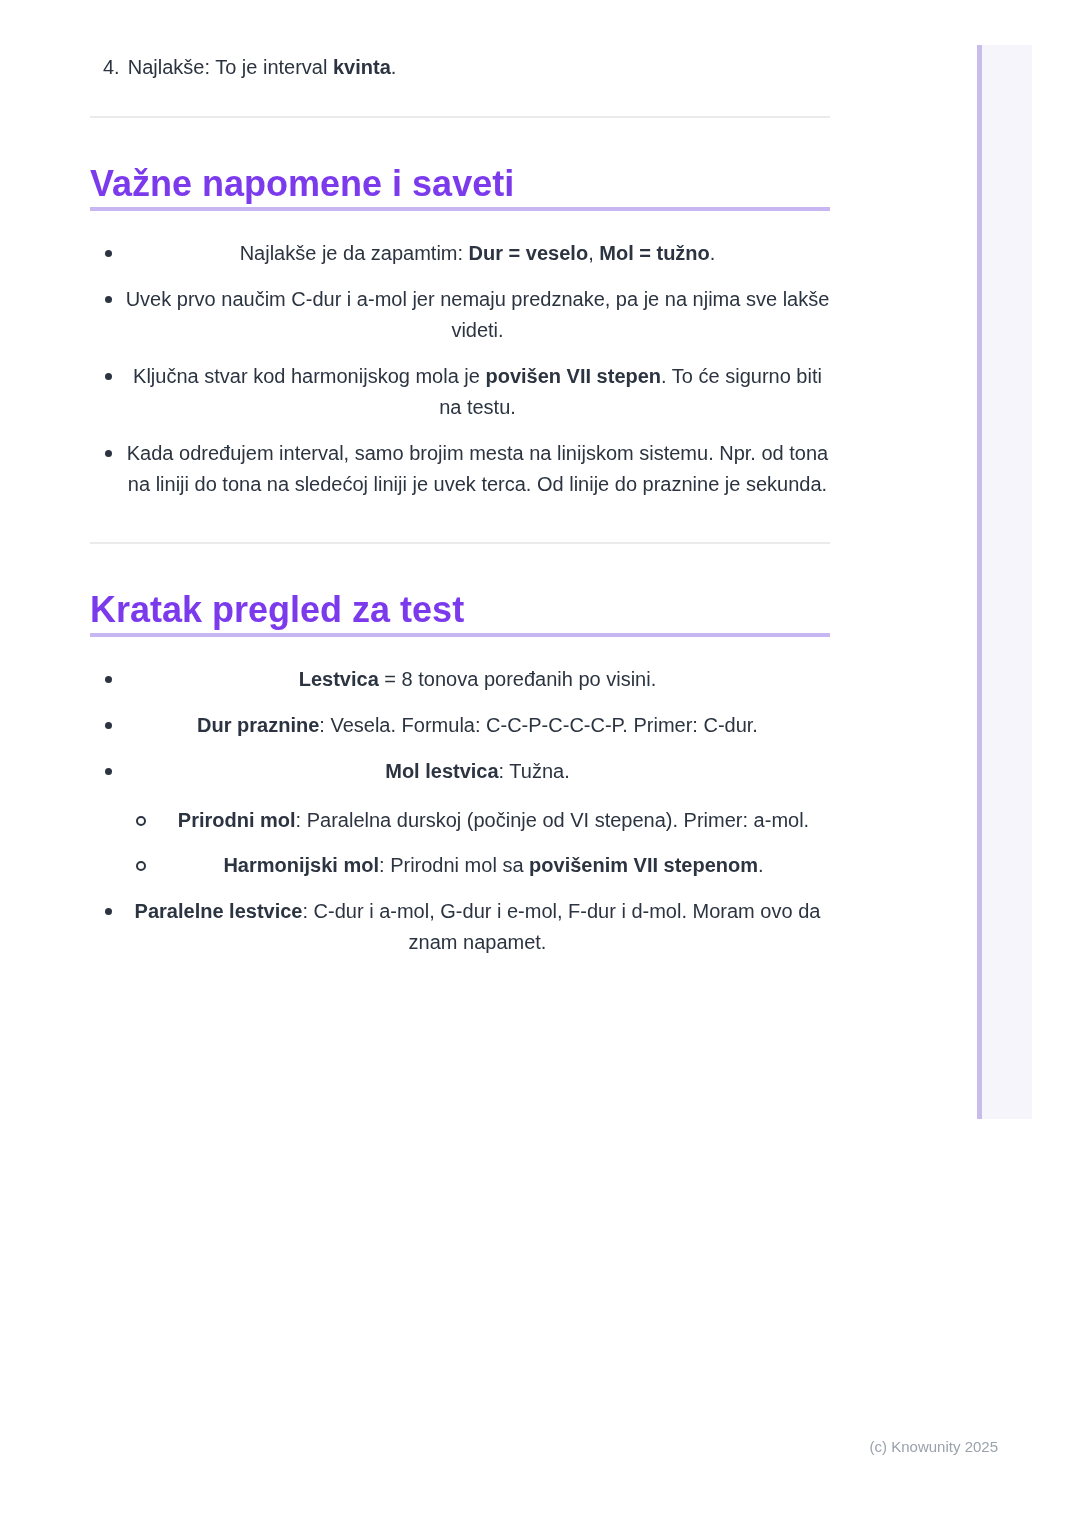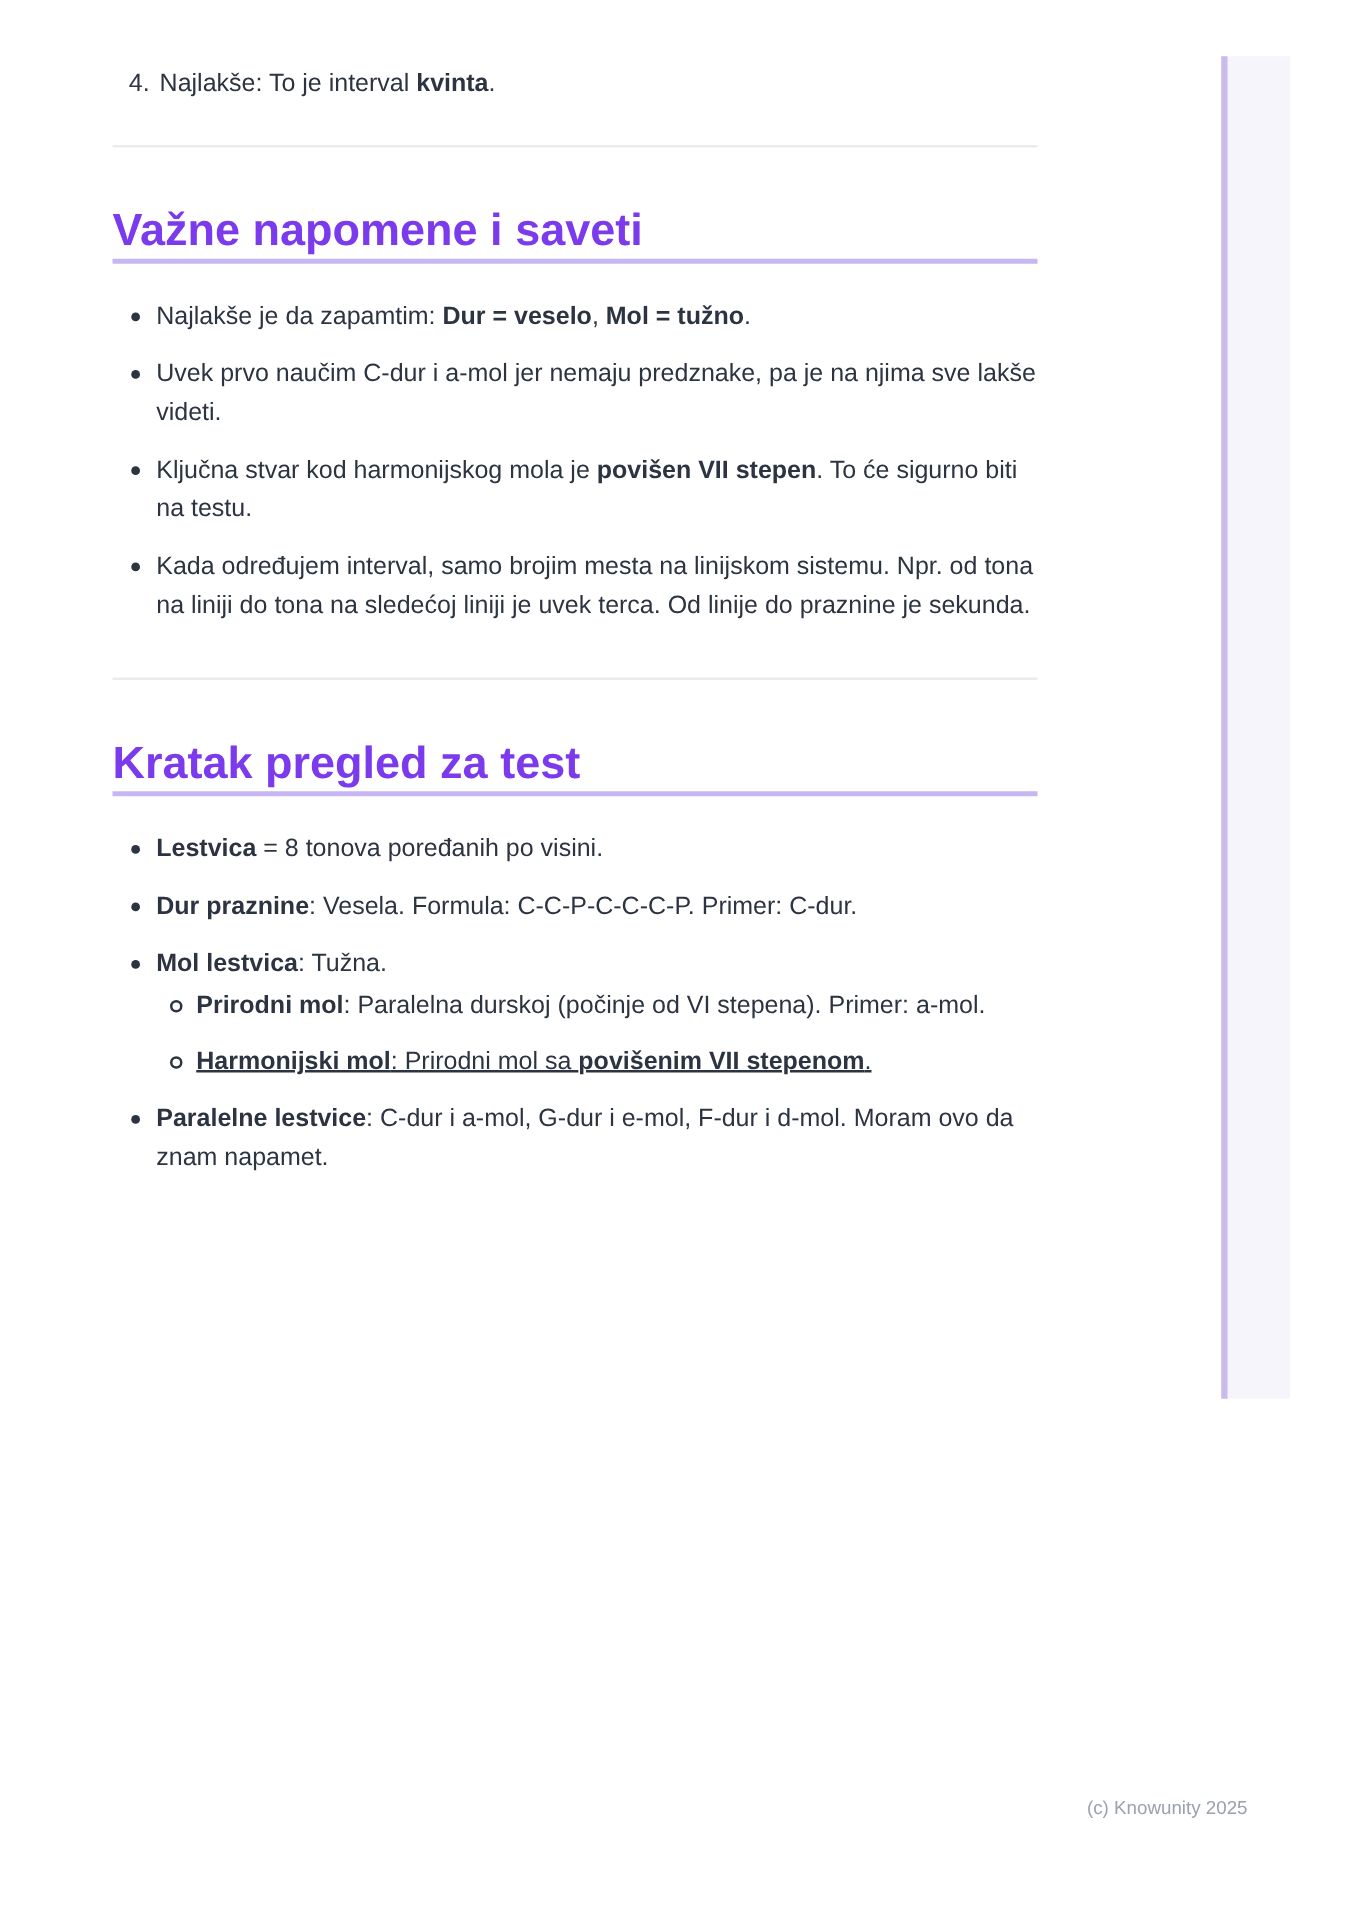--- a/index.html
+++ b/index.html
@@ -51,46 +51,47 @@
     font-weight: 700;
     color: var(--accent);
     border-bottom: 4px solid var(--accent-underline);
     padding-bottom: 2px;
   }
   ul.bullets {
     list-style: none;
     margin-top: 27px;
     font-size: 20px;
     line-height: 31px;
+    text-align: center;
   }
   ul.bullets > li {
     position: relative;
     padding-left: 35px;
     margin-bottom: 15px;
   }
   ul.bullets > li::before {
     content: "";
     position: absolute;
     left: 15px;
     top: 12px;
     width: 7px;
     height: 7px;
     border-radius: 50%;
     background: var(--text);
   }
   ul.sub-bullets {
     list-style: none;
-    margin-top: 2px;
+    margin-top: 18px;
   }
   ul.sub-bullets > li {
     position: relative;
     padding-left: 32px;
     margin-bottom: 14px;
   }
-  ul.sub-bullets > li:last-child { margin-bottom: 0; text-decoration: underline; }
+  ul.sub-bullets > li:last-child { margin-bottom: 0; }
   ul.sub-bullets > li::before {
     content: "";
     position: absolute;
     left: 11px;
     top: 11px;
     width: 6px;
     height: 6px;
     border-radius: 50%;
     background: transparent;
     border: 2px solid var(--text);

